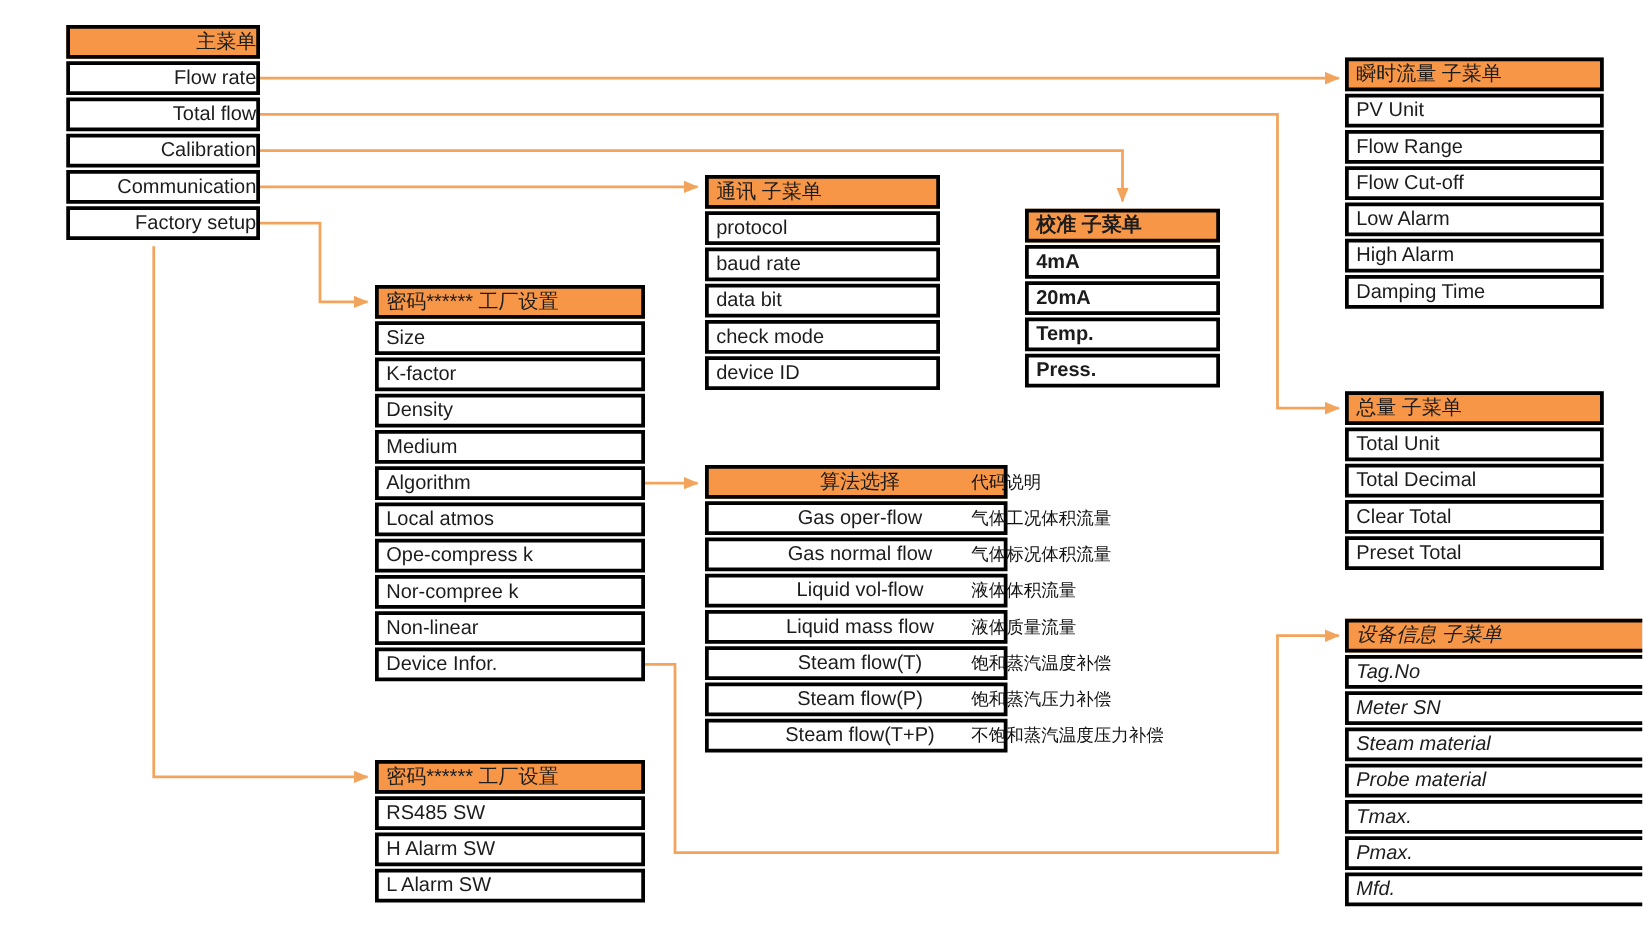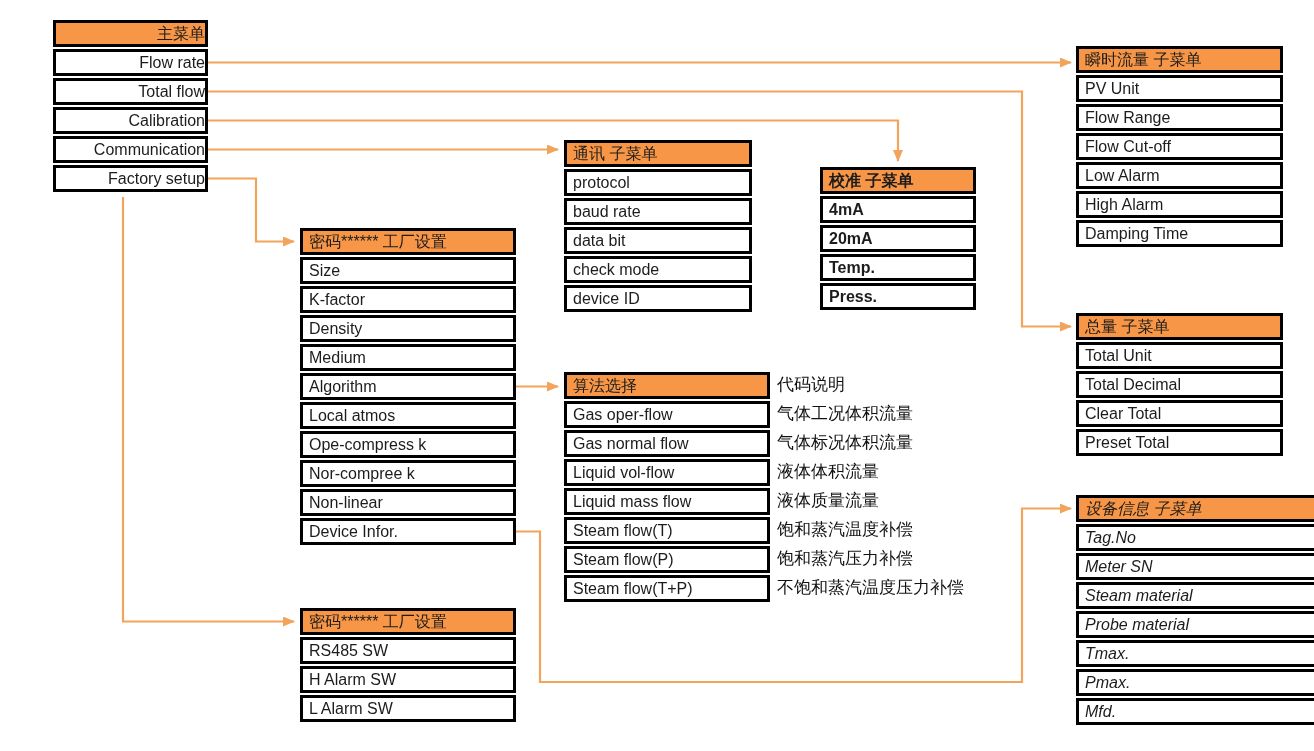--- a/index.html
+++ b/index.html
@@ -18,21 +18,21 @@
     padding-left:6px;
     color:#1c1c1c;
     white-space:nowrap;
     overflow:hidden;
   }
   .cell.header{background:#F79646;}
   .annotations{position:absolute;}
   .annotation{
     height:27px;
     margin-bottom:2px;
-    font-size:17px;
+    font-size:14px;
     line-height:26px;
     color:#111111;
     white-space:nowrap;
   }
 </style>
 </head>
 <body>
 
 <div class="canvas">
 
@@ -94,21 +94,21 @@
     <div class="cell header">通讯 子菜单</div>
     <div>
         <div class="cell">protocol</div>
         <div class="cell">baud rate</div>
         <div class="cell">data bit</div>
         <div class="cell">check mode</div>
         <div class="cell">device ID</div>
       </div>
   </div>
 
-  <div class="menu-box" style="left:564px;top:372px;width:206px;">
+  <div class="menu-box" style="left:564px;top:372px;width:242px;text-align:center;">
     <div class="cell header">算法选择</div>
     <div>
         <div class="cell">Gas oper-flow</div>
         <div class="cell">Gas normal flow</div>
         <div class="cell">Liquid vol-flow</div>
         <div class="cell">Liquid mass flow</div>
         <div class="cell">Steam flow(T)</div>
         <div class="cell">Steam flow(P)</div>
         <div class="cell">Steam flow(T+P)</div>
       </div>

